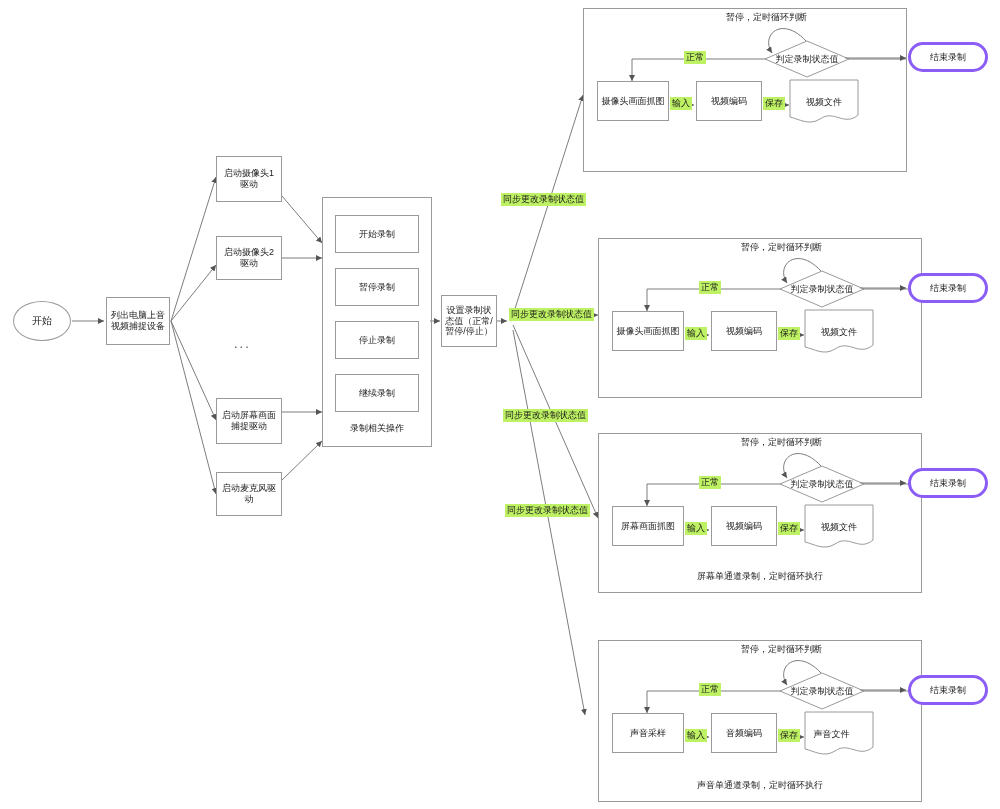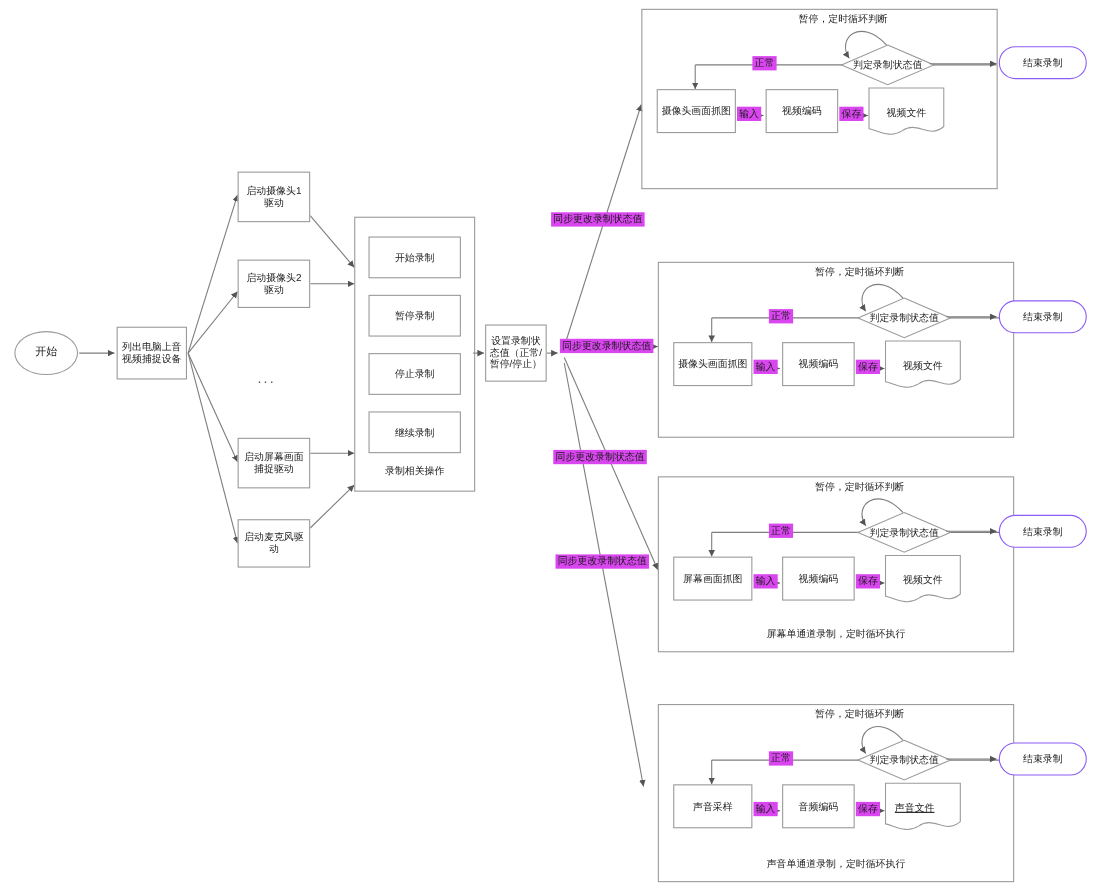--- a/index.html
+++ b/index.html
@@ -37,26 +37,26 @@
   .grp{
     border:1px solid #9a9a9a;
     background:transparent;
     display:block;
   }
   .ellipse{
     border:1px solid #9a9a9a;
     border-radius:50%;
   }
   .stadium{
-    border:1px solid #8b5cf6;
+    border:3px solid #8b5cf6;
     border-radius:999px;
   }
   .edge-label{
     position:absolute;
-    background:#d946ef;
+    background:#bef264;
     padding:0 2px;
     white-space:nowrap;
     color:#1b1b1b;
     text-align:left;
   }
   .caption{
     position:absolute;
     white-space:nowrap;
     color:#1b1b1b;
     text-align:center;
@@ -340,21 +340,21 @@
       <span>判定录制状态值</span>
     </div>
     <div class="node rect fs9" style="left:13px;top:72px;width:72px;height:40px;font-family:Liberation Serif, serif;">
       <span>声音采样</span>
     </div>
     <div class="edge-label fs9" style="left:86px;top:88px;">输入</div>
     <div class="node rect fs9" style="left:112px;top:72px;width:66px;height:40px;">
       <span>音频编码</span>
     </div>
     <div class="edge-label fs9" style="left:179px;top:88px;">保存</div>
-    <div class="docshape" style="left:205px;top:70px;width:55px;height:46px;text-decoration:underline;">
+    <div class="docshape" style="left:205px;top:70px;width:55px;height:46px;">
       <svg width="70" height="46">
           <path d="M1,1 L69,1 L69,36 C55,48 45,30 31,40 C20,47 10,40 1,38 Z" fill="#ffffff" stroke="#9a9a9a" stroke-width="1"></path>
         </svg>
       <span>声音文件</span>
     </div>
     <div class="caption fs9" style="left:0;top:138px;width:322px;">声音单通道录制，定时循环执行</div>
   </div>
   <div class="node stadium fs9" style="left:908px;top:675px;width:80px;height:30px;">
     <span>结束录制</span>
   </div>

